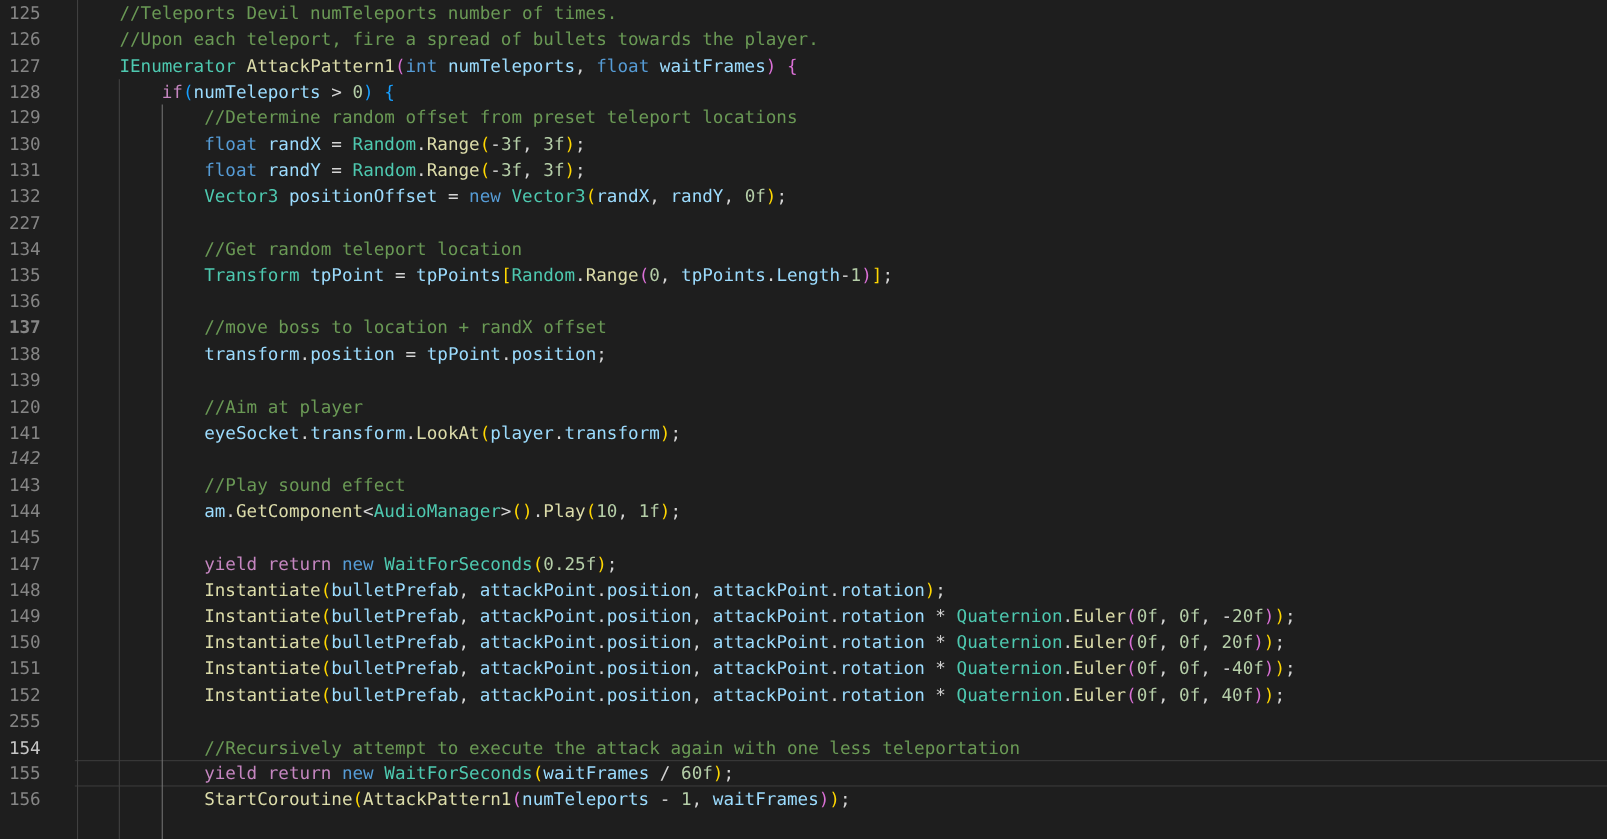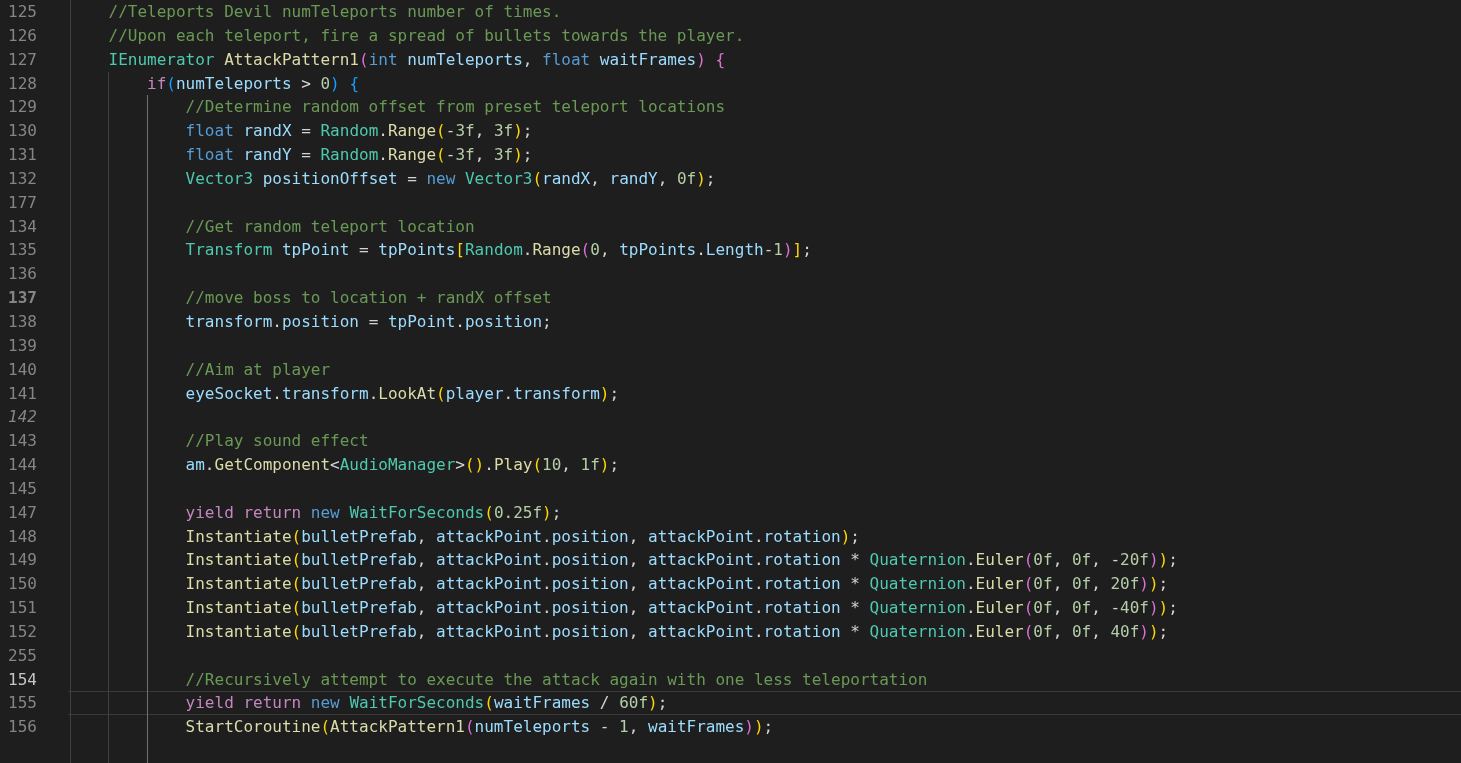--- a/index.html
+++ b/index.html
@@ -44,28 +44,28 @@
     </div>
   <div id="lines">
       <div class="line"><span class="gutter-num" style="color: rgb(133, 133, 133);">125</span><span class="line-content">    <span style="color: rgb(106, 153, 85);">//Teleports Devil numTeleports number of times.</span></span></div>
       <div class="line"><span class="gutter-num" style="color: rgb(133, 133, 133);">126</span><span class="line-content">    <span style="color: rgb(106, 153, 85);">//Upon each teleport, fire a spread of bullets towards the player.</span></span></div>
       <div class="line"><span class="gutter-num" style="color: rgb(133, 133, 133);">127</span><span class="line-content">    <span style="color: rgb(78, 201, 176);">IEnumerator</span><span style="color: rgb(212, 212, 212);"> </span><span style="color: rgb(220, 220, 170);">AttackPattern1</span><span style="color: rgb(218, 112, 214);">(</span><span style="color: rgb(86, 156, 214);">int</span><span style="color: rgb(212, 212, 212);"> </span><span style="color: rgb(156, 220, 254);">numTeleports</span><span style="color: rgb(212, 212, 212);">, </span><span style="color: rgb(86, 156, 214);">float</span><span style="color: rgb(212, 212, 212);"> </span><span style="color: rgb(156, 220, 254);">waitFrames</span><span style="color: rgb(218, 112, 214);">)</span><span style="color: rgb(212, 212, 212);"> </span><span style="color: rgb(218, 112, 214);">{</span></span></div>
       <div class="line"><span class="gutter-num" style="color: rgb(133, 133, 133);">128</span><span class="line-content">        <span style="color: rgb(197, 134, 192);">if</span><span style="color: rgb(23, 159, 255);">(</span><span style="color: rgb(156, 220, 254);">numTeleports</span><span style="color: rgb(212, 212, 212);"> &gt; </span><span style="color: rgb(181, 206, 168);">0</span><span style="color: rgb(23, 159, 255);">)</span><span style="color: rgb(212, 212, 212);"> </span><span style="color: rgb(23, 159, 255);">{</span></span></div>
       <div class="line"><span class="gutter-num" style="color: rgb(133, 133, 133);">129</span><span class="line-content">            <span style="color: rgb(106, 153, 85);">//Determine random offset from preset teleport locations</span></span></div>
       <div class="line"><span class="gutter-num" style="color: rgb(133, 133, 133);">130</span><span class="line-content">            <span style="color: rgb(86, 156, 214);">float</span><span style="color: rgb(212, 212, 212);"> </span><span style="color: rgb(156, 220, 254);">randX</span><span style="color: rgb(212, 212, 212);"> = </span><span style="color: rgb(78, 201, 176);">Random</span><span style="color: rgb(212, 212, 212);">.</span><span style="color: rgb(220, 220, 170);">Range</span><span style="color: rgb(255, 215, 0);">(</span><span style="color: rgb(212, 212, 212);">-</span><span style="color: rgb(181, 206, 168);">3f</span><span style="color: rgb(212, 212, 212);">, </span><span style="color: rgb(181, 206, 168);">3f</span><span style="color: rgb(255, 215, 0);">)</span><span style="color: rgb(212, 212, 212);">;</span></span></div>
       <div class="line"><span class="gutter-num" style="color: rgb(133, 133, 133);">131</span><span class="line-content">            <span style="color: rgb(86, 156, 214);">float</span><span style="color: rgb(212, 212, 212);"> </span><span style="color: rgb(156, 220, 254);">randY</span><span style="color: rgb(212, 212, 212);"> = </span><span style="color: rgb(78, 201, 176);">Random</span><span style="color: rgb(212, 212, 212);">.</span><span style="color: rgb(220, 220, 170);">Range</span><span style="color: rgb(255, 215, 0);">(</span><span style="color: rgb(212, 212, 212);">-</span><span style="color: rgb(181, 206, 168);">3f</span><span style="color: rgb(212, 212, 212);">, </span><span style="color: rgb(181, 206, 168);">3f</span><span style="color: rgb(255, 215, 0);">)</span><span style="color: rgb(212, 212, 212);">;</span></span></div>
       <div class="line"><span class="gutter-num" style="color: rgb(133, 133, 133);">132</span><span class="line-content">            <span style="color: rgb(78, 201, 176);">Vector3</span><span style="color: rgb(212, 212, 212);"> </span><span style="color: rgb(156, 220, 254);">positionOffset</span><span style="color: rgb(212, 212, 212);"> = </span><span style="color: rgb(86, 156, 214);">new</span><span style="color: rgb(212, 212, 212);"> </span><span style="color: rgb(78, 201, 176);">Vector3</span><span style="color: rgb(255, 215, 0);">(</span><span style="color: rgb(156, 220, 254);">randX</span><span style="color: rgb(212, 212, 212);">, </span><span style="color: rgb(156, 220, 254);">randY</span><span style="color: rgb(212, 212, 212);">, </span><span style="color: rgb(181, 206, 168);">0f</span><span style="color: rgb(255, 215, 0);">)</span><span style="color: rgb(212, 212, 212);">;</span></span></div>
-      <div class="line"><span class="gutter-num" style="color: rgb(133, 133, 133);">177</span><span class="line-content"></span></div>
+      <div class="line"><span class="gutter-num" style="color: rgb(133, 133, 133);">227</span><span class="line-content"></span></div>
       <div class="line"><span class="gutter-num" style="color: rgb(133, 133, 133);">134</span><span class="line-content">            <span style="color: rgb(106, 153, 85);">//Get random teleport location</span></span></div>
       <div class="line"><span class="gutter-num" style="color: rgb(133, 133, 133);">135</span><span class="line-content">            <span style="color: rgb(78, 201, 176);">Transform</span><span style="color: rgb(212, 212, 212);"> </span><span style="color: rgb(156, 220, 254);">tpPoint</span><span style="color: rgb(212, 212, 212);"> = </span><span style="color: rgb(156, 220, 254);">tpPoints</span><span style="color: rgb(255, 215, 0);">[</span><span style="color: rgb(78, 201, 176);">Random</span><span style="color: rgb(212, 212, 212);">.</span><span style="color: rgb(220, 220, 170);">Range</span><span style="color: rgb(218, 112, 214);">(</span><span style="color: rgb(181, 206, 168);">0</span><span style="color: rgb(212, 212, 212);">, </span><span style="color: rgb(156, 220, 254);">tpPoints</span><span style="color: rgb(212, 212, 212);">.</span><span style="color: rgb(156, 220, 254);">Length</span><span style="color: rgb(212, 212, 212);">-</span><span style="color: rgb(181, 206, 168);">1</span><span style="color: rgb(218, 112, 214);">)</span><span style="color: rgb(255, 215, 0);">]</span><span style="color: rgb(212, 212, 212);">;</span></span></div>
       <div class="line"><span class="gutter-num" style="color: rgb(133, 133, 133);">136</span><span class="line-content"></span></div>
       <div class="line"><span class="gutter-num" style="color: rgb(133, 133, 133); font-weight: bold;">137</span><span class="line-content">            <span style="color: rgb(106, 153, 85);">//move boss to location + randX offset</span></span></div>
       <div class="line"><span class="gutter-num" style="color: rgb(133, 133, 133);">138</span><span class="line-content">            <span style="color: rgb(156, 220, 254);">transform</span><span style="color: rgb(212, 212, 212);">.</span><span style="color: rgb(156, 220, 254);">position</span><span style="color: rgb(212, 212, 212);"> = </span><span style="color: rgb(156, 220, 254);">tpPoint</span><span style="color: rgb(212, 212, 212);">.</span><span style="color: rgb(156, 220, 254);">position</span><span style="color: rgb(212, 212, 212);">;</span></span></div>
       <div class="line"><span class="gutter-num" style="color: rgb(133, 133, 133);">139</span><span class="line-content"></span></div>
-      <div class="line"><span class="gutter-num" style="color: rgb(133, 133, 133);">140</span><span class="line-content">            <span style="color: rgb(106, 153, 85);">//Aim at player</span></span></div>
+      <div class="line"><span class="gutter-num" style="color: rgb(133, 133, 133);">120</span><span class="line-content">            <span style="color: rgb(106, 153, 85);">//Aim at player</span></span></div>
       <div class="line"><span class="gutter-num" style="color: rgb(133, 133, 133);">141</span><span class="line-content">            <span style="color: rgb(156, 220, 254);">eyeSocket</span><span style="color: rgb(212, 212, 212);">.</span><span style="color: rgb(156, 220, 254);">transform</span><span style="color: rgb(212, 212, 212);">.</span><span style="color: rgb(220, 220, 170);">LookAt</span><span style="color: rgb(255, 215, 0);">(</span><span style="color: rgb(156, 220, 254);">player</span><span style="color: rgb(212, 212, 212);">.</span><span style="color: rgb(156, 220, 254);">transform</span><span style="color: rgb(255, 215, 0);">)</span><span style="color: rgb(212, 212, 212);">;</span></span></div>
       <div class="line"><span class="gutter-num" style="color: rgb(133, 133, 133); font-style: italic;">142</span><span class="line-content"></span></div>
       <div class="line"><span class="gutter-num" style="color: rgb(133, 133, 133);">143</span><span class="line-content">            <span style="color: rgb(106, 153, 85);">//Play sound effect</span></span></div>
       <div class="line"><span class="gutter-num" style="color: rgb(133, 133, 133);">144</span><span class="line-content">            <span style="color: rgb(156, 220, 254);">am</span><span style="color: rgb(212, 212, 212);">.</span><span style="color: rgb(220, 220, 170);">GetComponent</span><span style="color: rgb(212, 212, 212);">&lt;</span><span style="color: rgb(78, 201, 176);">AudioManager</span><span style="color: rgb(212, 212, 212);">&gt;</span><span style="color: rgb(255, 215, 0);">(</span><span style="color: rgb(255, 215, 0);">)</span><span style="color: rgb(212, 212, 212);">.</span><span style="color: rgb(220, 220, 170);">Play</span><span style="color: rgb(255, 215, 0);">(</span><span style="color: rgb(181, 206, 168);">10</span><span style="color: rgb(212, 212, 212);">, </span><span style="color: rgb(181, 206, 168);">1f</span><span style="color: rgb(255, 215, 0);">)</span><span style="color: rgb(212, 212, 212);">;</span></span></div>
       <div class="line"><span class="gutter-num" style="color: rgb(133, 133, 133);">145</span><span class="line-content"></span></div>
       <div class="line"><span class="gutter-num" style="color: rgb(133, 133, 133);">147</span><span class="line-content">            <span style="color: rgb(197, 134, 192);">yield</span><span style="color: rgb(212, 212, 212);"> </span><span style="color: rgb(197, 134, 192);">return</span><span style="color: rgb(212, 212, 212);"> </span><span style="color: rgb(86, 156, 214);">new</span><span style="color: rgb(212, 212, 212);"> </span><span style="color: rgb(78, 201, 176);">WaitForSeconds</span><span style="color: rgb(255, 215, 0);">(</span><span style="color: rgb(181, 206, 168);">0.25f</span><span style="color: rgb(255, 215, 0);">)</span><span style="color: rgb(212, 212, 212);">;</span></span></div>
       <div class="line"><span class="gutter-num" style="color: rgb(133, 133, 133);">148</span><span class="line-content">            <span style="color: rgb(220, 220, 170);">Instantiate</span><span style="color: rgb(255, 215, 0);">(</span><span style="color: rgb(156, 220, 254);">bulletPrefab</span><span style="color: rgb(212, 212, 212);">, </span><span style="color: rgb(156, 220, 254);">attackPoint</span><span style="color: rgb(212, 212, 212);">.</span><span style="color: rgb(156, 220, 254);">position</span><span style="color: rgb(212, 212, 212);">, </span><span style="color: rgb(156, 220, 254);">attackPoint</span><span style="color: rgb(212, 212, 212);">.</span><span style="color: rgb(156, 220, 254);">rotation</span><span style="color: rgb(255, 215, 0);">)</span><span style="color: rgb(212, 212, 212);">;</span></span></div>
       <div class="line"><span class="gutter-num" style="color: rgb(133, 133, 133);">149</span><span class="line-content">            <span style="color: rgb(220, 220, 170);">Instantiate</span><span style="color: rgb(255, 215, 0);">(</span><span style="color: rgb(156, 220, 254);">bulletPrefab</span><span style="color: rgb(212, 212, 212);">, </span><span style="color: rgb(156, 220, 254);">attackPoint</span><span style="color: rgb(212, 212, 212);">.</span><span style="color: rgb(156, 220, 254);">position</span><span style="color: rgb(212, 212, 212);">, </span><span style="color: rgb(156, 220, 254);">attackPoint</span><span style="color: rgb(212, 212, 212);">.</span><span style="color: rgb(156, 220, 254);">rotation</span><span style="color: rgb(212, 212, 212);"> * </span><span style="color: rgb(78, 201, 176);">Quaternion</span><span style="color: rgb(212, 212, 212);">.</span><span style="color: rgb(220, 220, 170);">Euler</span><span style="color: rgb(218, 112, 214);">(</span><span style="color: rgb(181, 206, 168);">0f</span><span style="color: rgb(212, 212, 212);">, </span><span style="color: rgb(181, 206, 168);">0f</span><span style="color: rgb(212, 212, 212);">, -</span><span style="color: rgb(181, 206, 168);">20f</span><span style="color: rgb(218, 112, 214);">)</span><span style="color: rgb(255, 215, 0);">)</span><span style="color: rgb(212, 212, 212);">;</span></span></div>
       <div class="line"><span class="gutter-num" style="color: rgb(133, 133, 133);">150</span><span class="line-content">            <span style="color: rgb(220, 220, 170);">Instantiate</span><span style="color: rgb(255, 215, 0);">(</span><span style="color: rgb(156, 220, 254);">bulletPrefab</span><span style="color: rgb(212, 212, 212);">, </span><span style="color: rgb(156, 220, 254);">attackPoint</span><span style="color: rgb(212, 212, 212);">.</span><span style="color: rgb(156, 220, 254);">position</span><span style="color: rgb(212, 212, 212);">, </span><span style="color: rgb(156, 220, 254);">attackPoint</span><span style="color: rgb(212, 212, 212);">.</span><span style="color: rgb(156, 220, 254);">rotation</span><span style="color: rgb(212, 212, 212);"> * </span><span style="color: rgb(78, 201, 176);">Quaternion</span><span style="color: rgb(212, 212, 212);">.</span><span style="color: rgb(220, 220, 170);">Euler</span><span style="color: rgb(218, 112, 214);">(</span><span style="color: rgb(181, 206, 168);">0f</span><span style="color: rgb(212, 212, 212);">, </span><span style="color: rgb(181, 206, 168);">0f</span><span style="color: rgb(212, 212, 212);">, </span><span style="color: rgb(181, 206, 168);">20f</span><span style="color: rgb(218, 112, 214);">)</span><span style="color: rgb(255, 215, 0);">)</span><span style="color: rgb(212, 212, 212);">;</span></span></div>
       <div class="line"><span class="gutter-num" style="color: rgb(133, 133, 133);">151</span><span class="line-content">            <span style="color: rgb(220, 220, 170);">Instantiate</span><span style="color: rgb(255, 215, 0);">(</span><span style="color: rgb(156, 220, 254);">bulletPrefab</span><span style="color: rgb(212, 212, 212);">, </span><span style="color: rgb(156, 220, 254);">attackPoint</span><span style="color: rgb(212, 212, 212);">.</span><span style="color: rgb(156, 220, 254);">position</span><span style="color: rgb(212, 212, 212);">, </span><span style="color: rgb(156, 220, 254);">attackPoint</span><span style="color: rgb(212, 212, 212);">.</span><span style="color: rgb(156, 220, 254);">rotation</span><span style="color: rgb(212, 212, 212);"> * </span><span style="color: rgb(78, 201, 176);">Quaternion</span><span style="color: rgb(212, 212, 212);">.</span><span style="color: rgb(220, 220, 170);">Euler</span><span style="color: rgb(218, 112, 214);">(</span><span style="color: rgb(181, 206, 168);">0f</span><span style="color: rgb(212, 212, 212);">, </span><span style="color: rgb(181, 206, 168);">0f</span><span style="color: rgb(212, 212, 212);">, -</span><span style="color: rgb(181, 206, 168);">40f</span><span style="color: rgb(218, 112, 214);">)</span><span style="color: rgb(255, 215, 0);">)</span><span style="color: rgb(212, 212, 212);">;</span></span></div>

